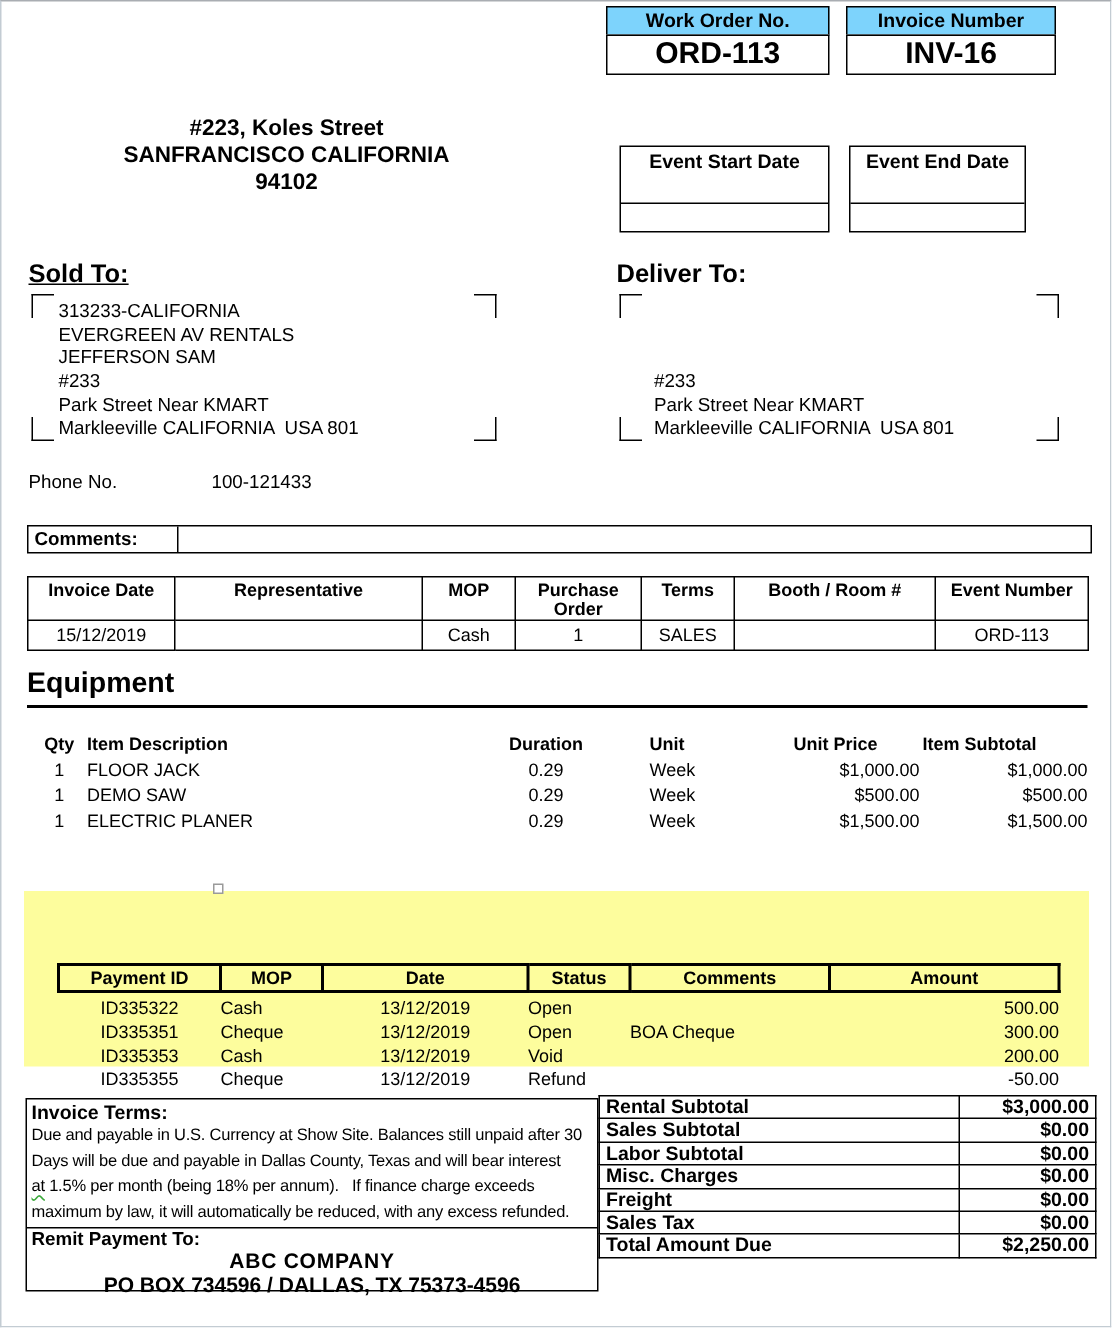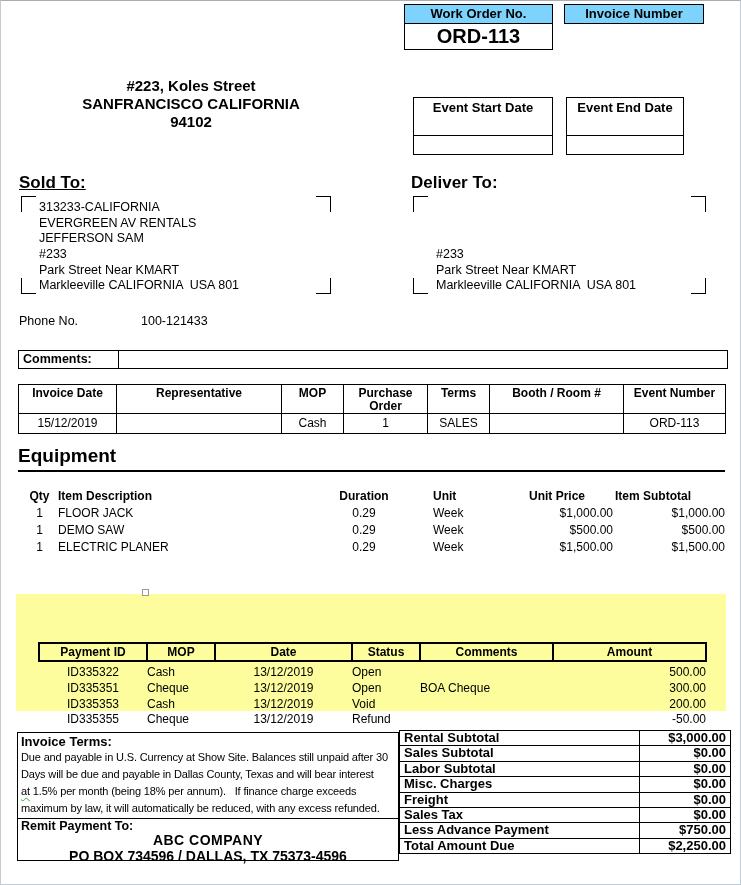--- a/index.html
+++ b/index.html
@@ -98,20 +98,21 @@
     <div>SANFRANCISCO CALIFORNIA</div>
     <div>94102</div>
   </div>
 
   <div class="hbox" style="left:403px;top:3px;width:149px;">
     <div class="hbox-label">Work Order No.</div>
     <div class="hbox-value">ORD-113</div>
   </div>
   <div class="hbox" style="left:563px;top:3px;width:140px;">
     <div class="hbox-label">Invoice Number</div>
+    <div class="hbox-value">INV-16</div>
   </div>
 
   <div class="date-box" style="left:412px;top:96px;width:140px;">
     <div class="date-label">Event Start Date</div>
     <div class="date-divider"></div>
     <div></div>
   </div>
   <div class="date-box" style="left:565px;top:96px;width:118px;">
     <div class="date-label">Event End Date</div>
     <div class="date-divider"></div>
@@ -329,23 +330,19 @@
       </tr>
       <tr>
         <td class="t-label">Freight</td>
         <td class="t-value">$0.00</td>
       </tr>
       <tr>
         <td class="t-label">Sales Tax</td>
         <td class="t-value">$0.00</td>
       </tr>
       <tr>
-        <td class="t-label">Less Advance Payment</td>
-        <td class="t-value">$750.00</td>
-      </tr>
-      <tr>
         <td class="t-label">Total Amount Due</td>
         <td class="t-value">$2,250.00</td>
       </tr>
     </tbody>
   </table>
 
 </div>
 
 </body></html>

